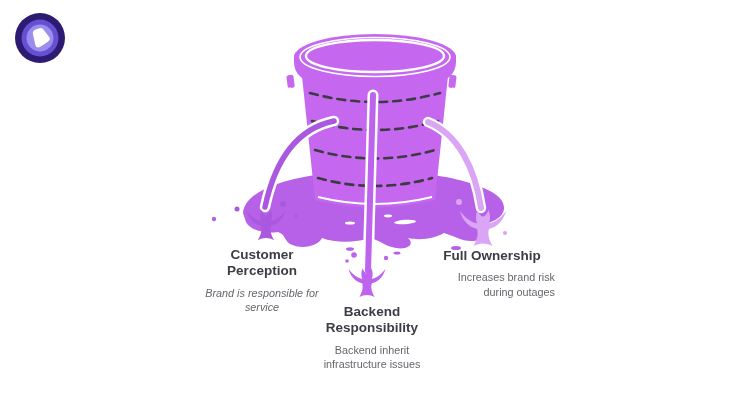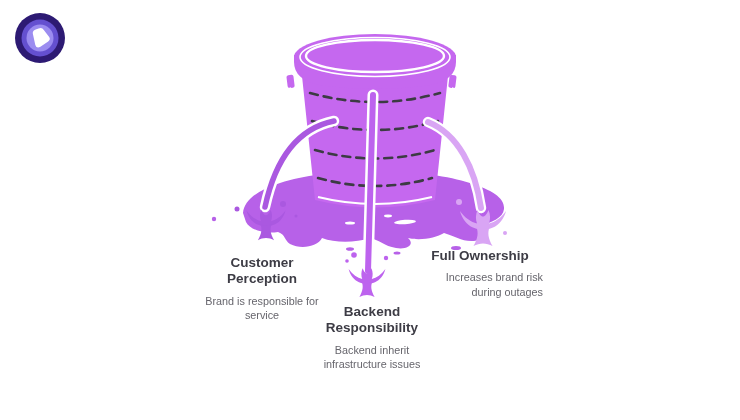--- a/index.html
+++ b/index.html
@@ -6,27 +6,27 @@
   .canvas{
     position:relative;width:740px;height:420px;overflow:hidden;
     background:var(--background,#fff);
     font-family:"Liberation Sans",sans-serif;
   }
   .art{position:absolute;left:0;top:0;}
   .logo{position:absolute;left:13px;top:11px;width:54px;height:54px;}
   .label{position:absolute;text-align:center;}
   .label-title{font-size:13.5px;font-weight:700;color:var(--title_text,#3d3c45);line-height:1.22;margin:0 auto;}
   .label-desc{font-size:10.8px;color:var(--body_text,#66656c);line-height:1.3;margin:6px auto 0;}
-  .lbl-1{left:182px;top:247px;width:160px;margin-top:8px;}
+  .lbl-1{left:182px;top:247px;width:160px;}
   .lbl-1 .label-title{width:112px;}
-  .lbl-1 .label-desc{width:132px;}
+  .lbl-1 .label-desc{width:132px;font-style:italic;}
   .lbl-2{left:292px;top:304px;width:160px;}
   .lbl-2 .label-title{width:142px;}
   .lbl-2 .label-desc{width:128px;}
-  .lbl-3{left:400px;top:248px;width:160px;}
+  .lbl-3{left:412px;top:248px;width:160px;}
   .lbl-3 .label-title{width:160px;}
   .lbl-3 .label-desc{width:126px;text-align:right;}
   
   .f-bucket{fill:var(--bucket)}
   .f-puddle{fill:var(--puddle)}
   .f-sl{fill:var(--stream_left)}
   .f-sm{fill:var(--stream_mid)}
   .f-sr{fill:var(--stream_right)}
   .s-sl{stroke:var(--stream_left)}
   .s-sm{stroke:var(--stream_mid)}

